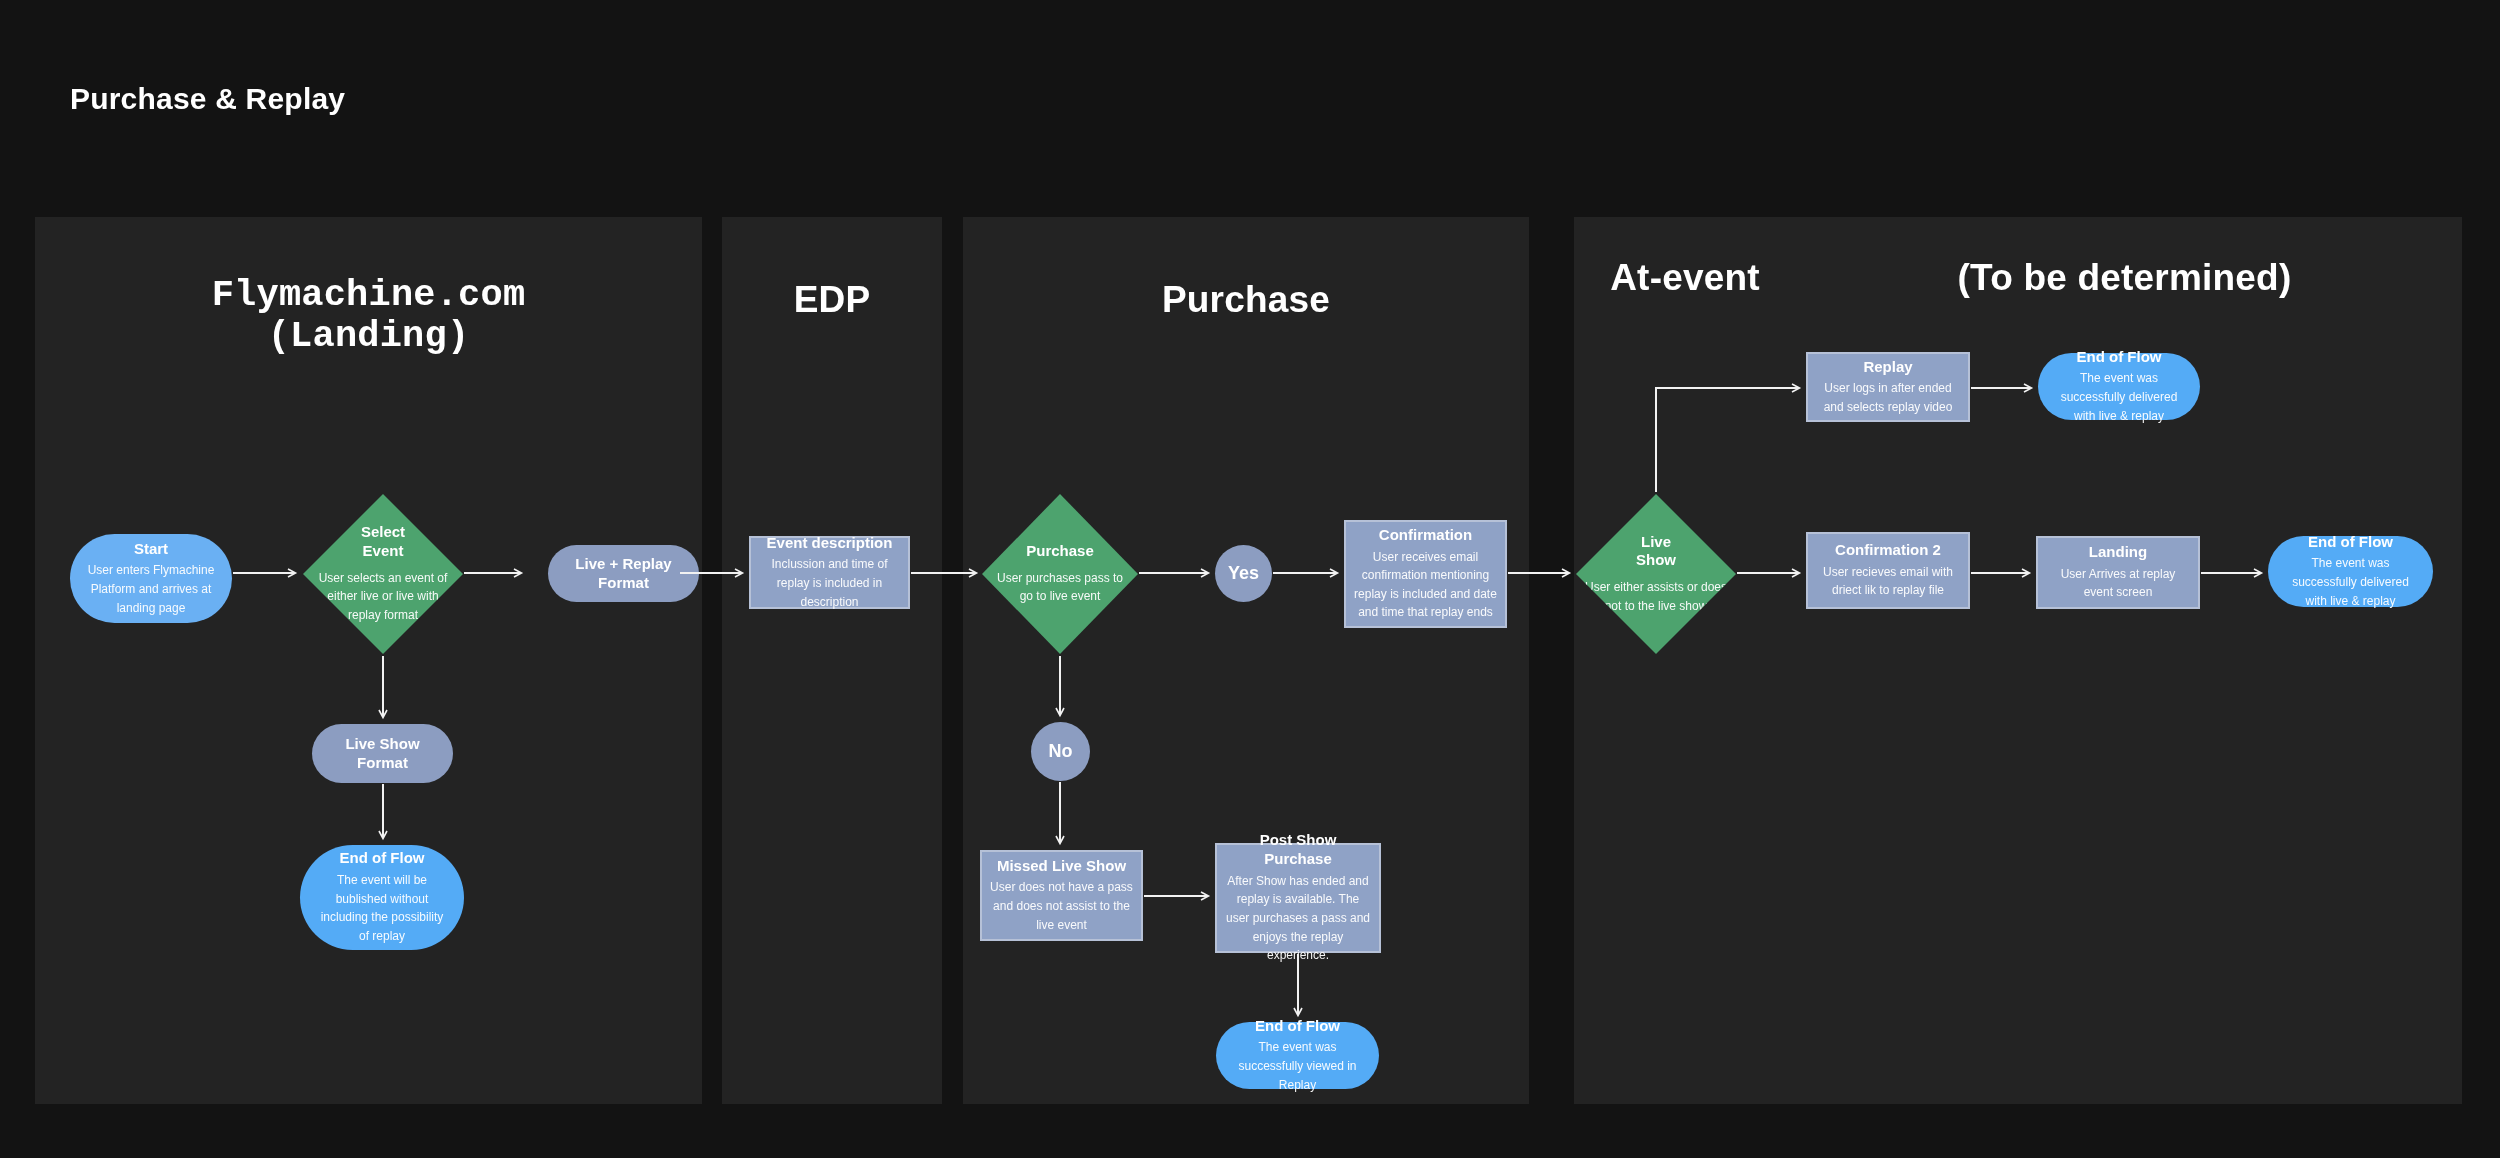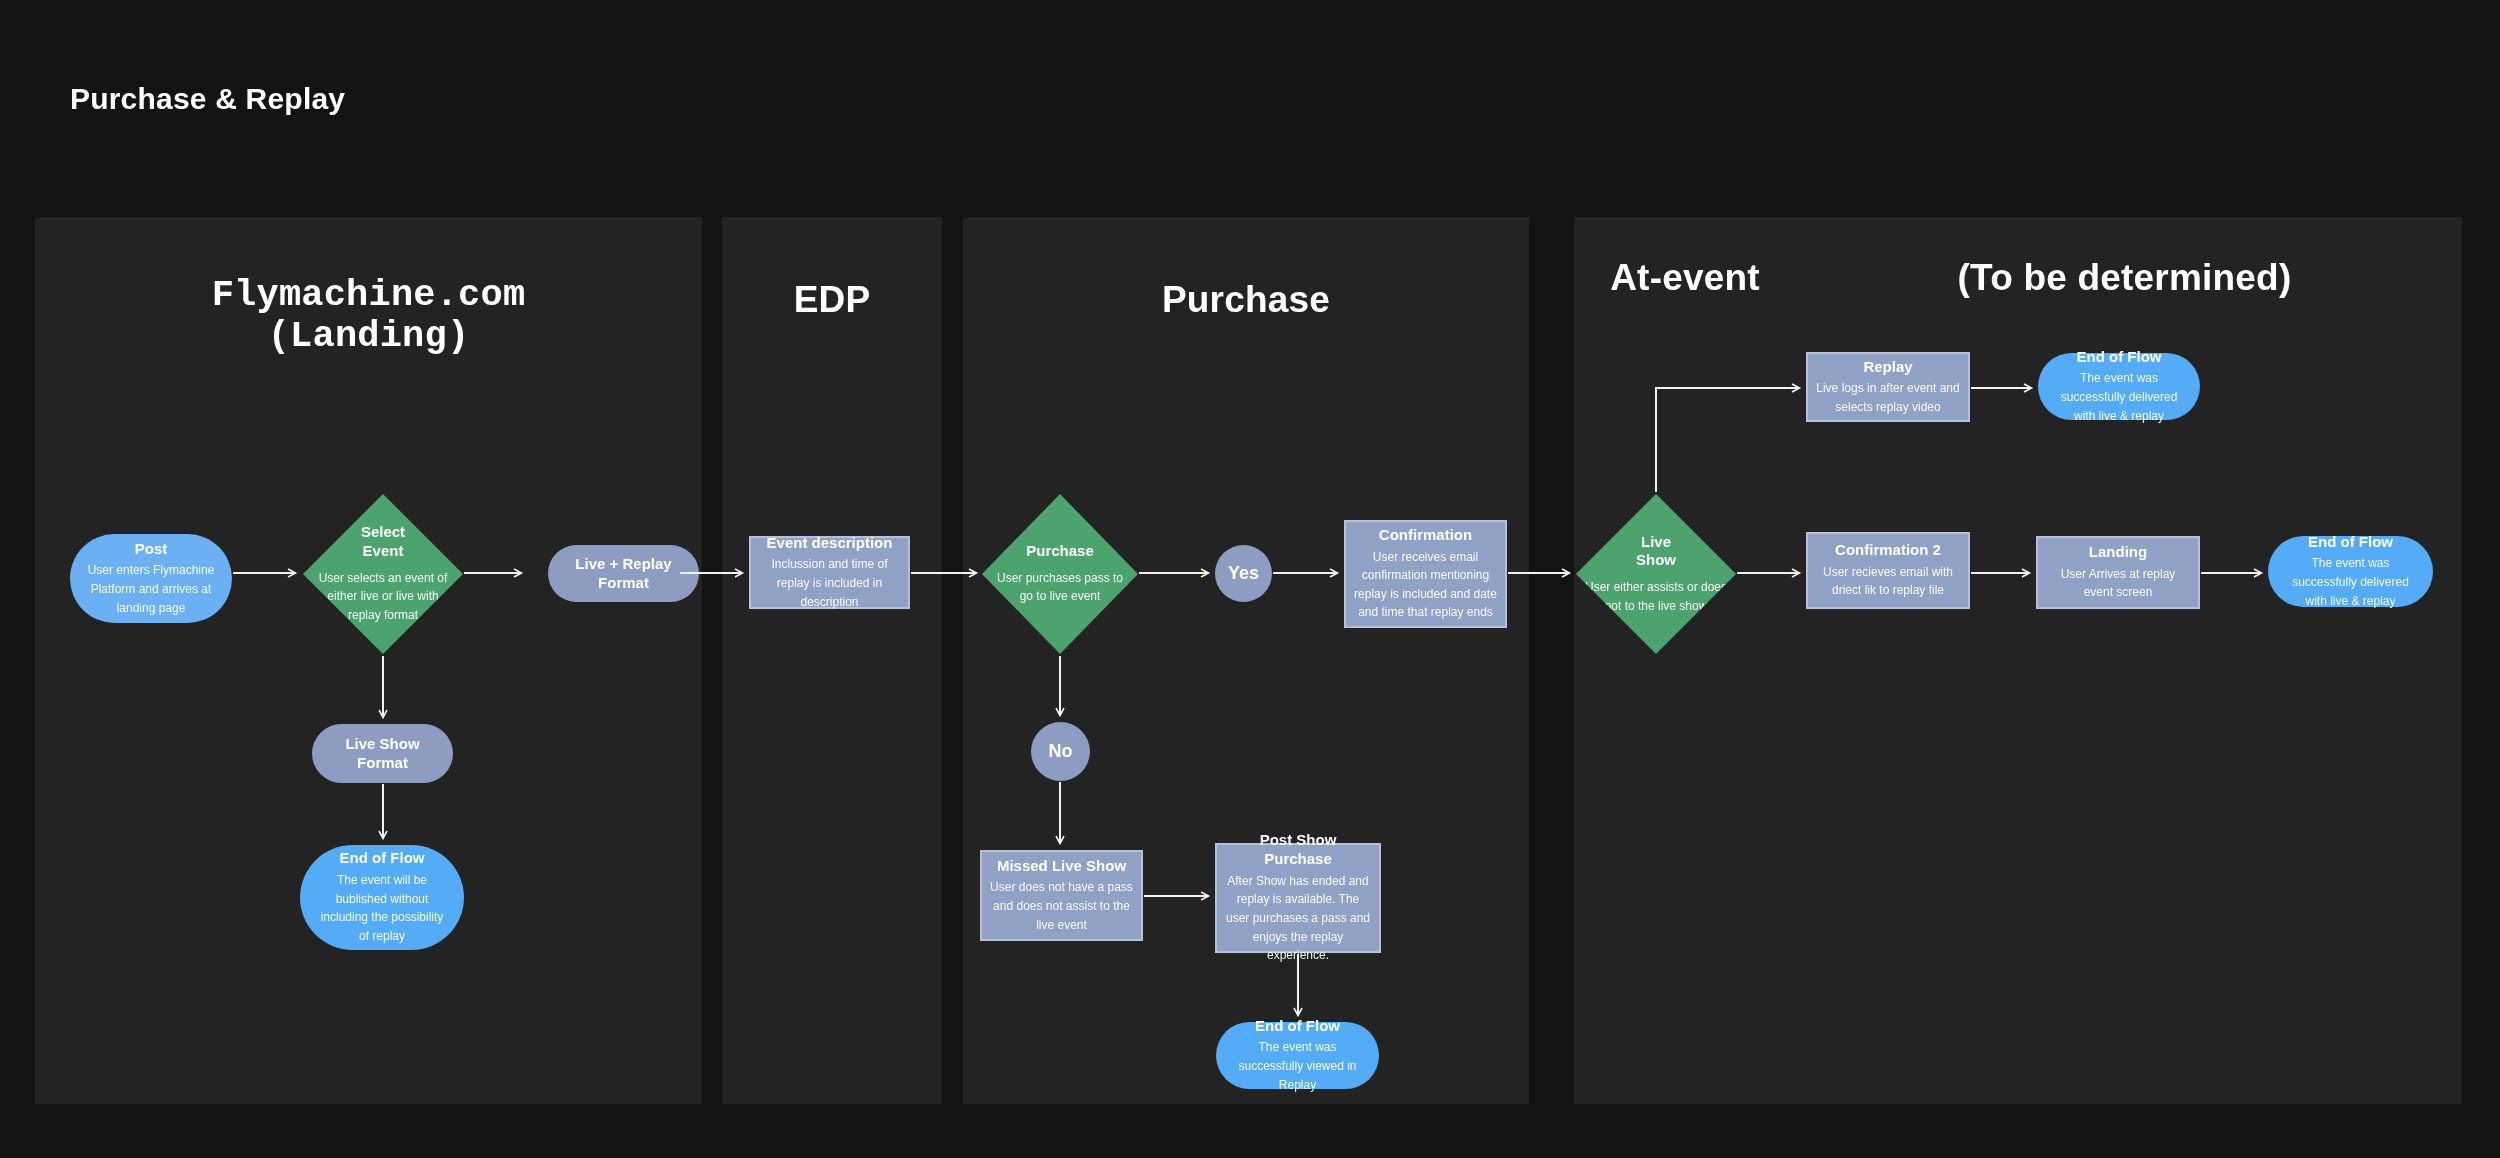--- a/index.html
+++ b/index.html
@@ -68,21 +68,21 @@
   <div class="panel-header" style="top:62px;">Purchase</div>
 </div>
 <div class="panel" style="left:1551px;width:222px;margin-left:23px;">
   <div class="panel-header" style="top:40px;">At-event</div>
 </div>
 <div class="panel" style="left:1787px;width:675px;">
   <div class="panel-header" style="top:40px;">(To be determined)</div>
 </div>
 
 <div class="node pill pill-blue" style="left:70px;top:534px;width:162px;height:89px;">
-  <div class="t">Post</div>
+  <div class="t">Start</div>
   <div class="b">User enters Flymachine Platform and arrives at landing page</div>
 </div>
 <div class="node diamond" style="left:303px;top:494px;width:160px;height:160px;">
   <div class="t">Select
 Event</div>
   <div class="b">User selects an event of either live or live with replay  format</div>
 </div>
 <div class="node pill pill-slate" style="left:548px;top:545px;width:151px;height:57px;">
   <div class="t">Live + Replay Format</div>
 </div>
@@ -127,21 +127,21 @@
 </div>
 
 <div class="node diamond" style="left:1576px;top:494px;width:160px;height:160px;">
   <div class="t">Live
 Show</div>
   <div class="b">User either assists or does not to the live show</div>
 </div>
 
 <div class="node rect" style="left:1806px;top:352px;width:164px;height:70px;">
   <div class="t">Replay</div>
-  <div class="b">Live logs in after event and selects replay video</div>
+  <div class="b">User logs in after ended and selects replay video</div>
 </div>
 <div class="node pill pill-bright" style="left:2038px;top:353px;width:162px;height:67px;">
   <div class="t">End of Flow</div>
   <div class="b">The event was successfully delivered with live &amp; replay</div>
 </div>
 <div class="node rect" style="left:1806px;top:532px;width:164px;height:77px;">
   <div class="t">Confirmation 2</div>
   <div class="b">User recieves email with driect lik to replay file</div>
 </div>
 <div class="node rect" style="left:2036px;top:536px;width:164px;height:73px;">

